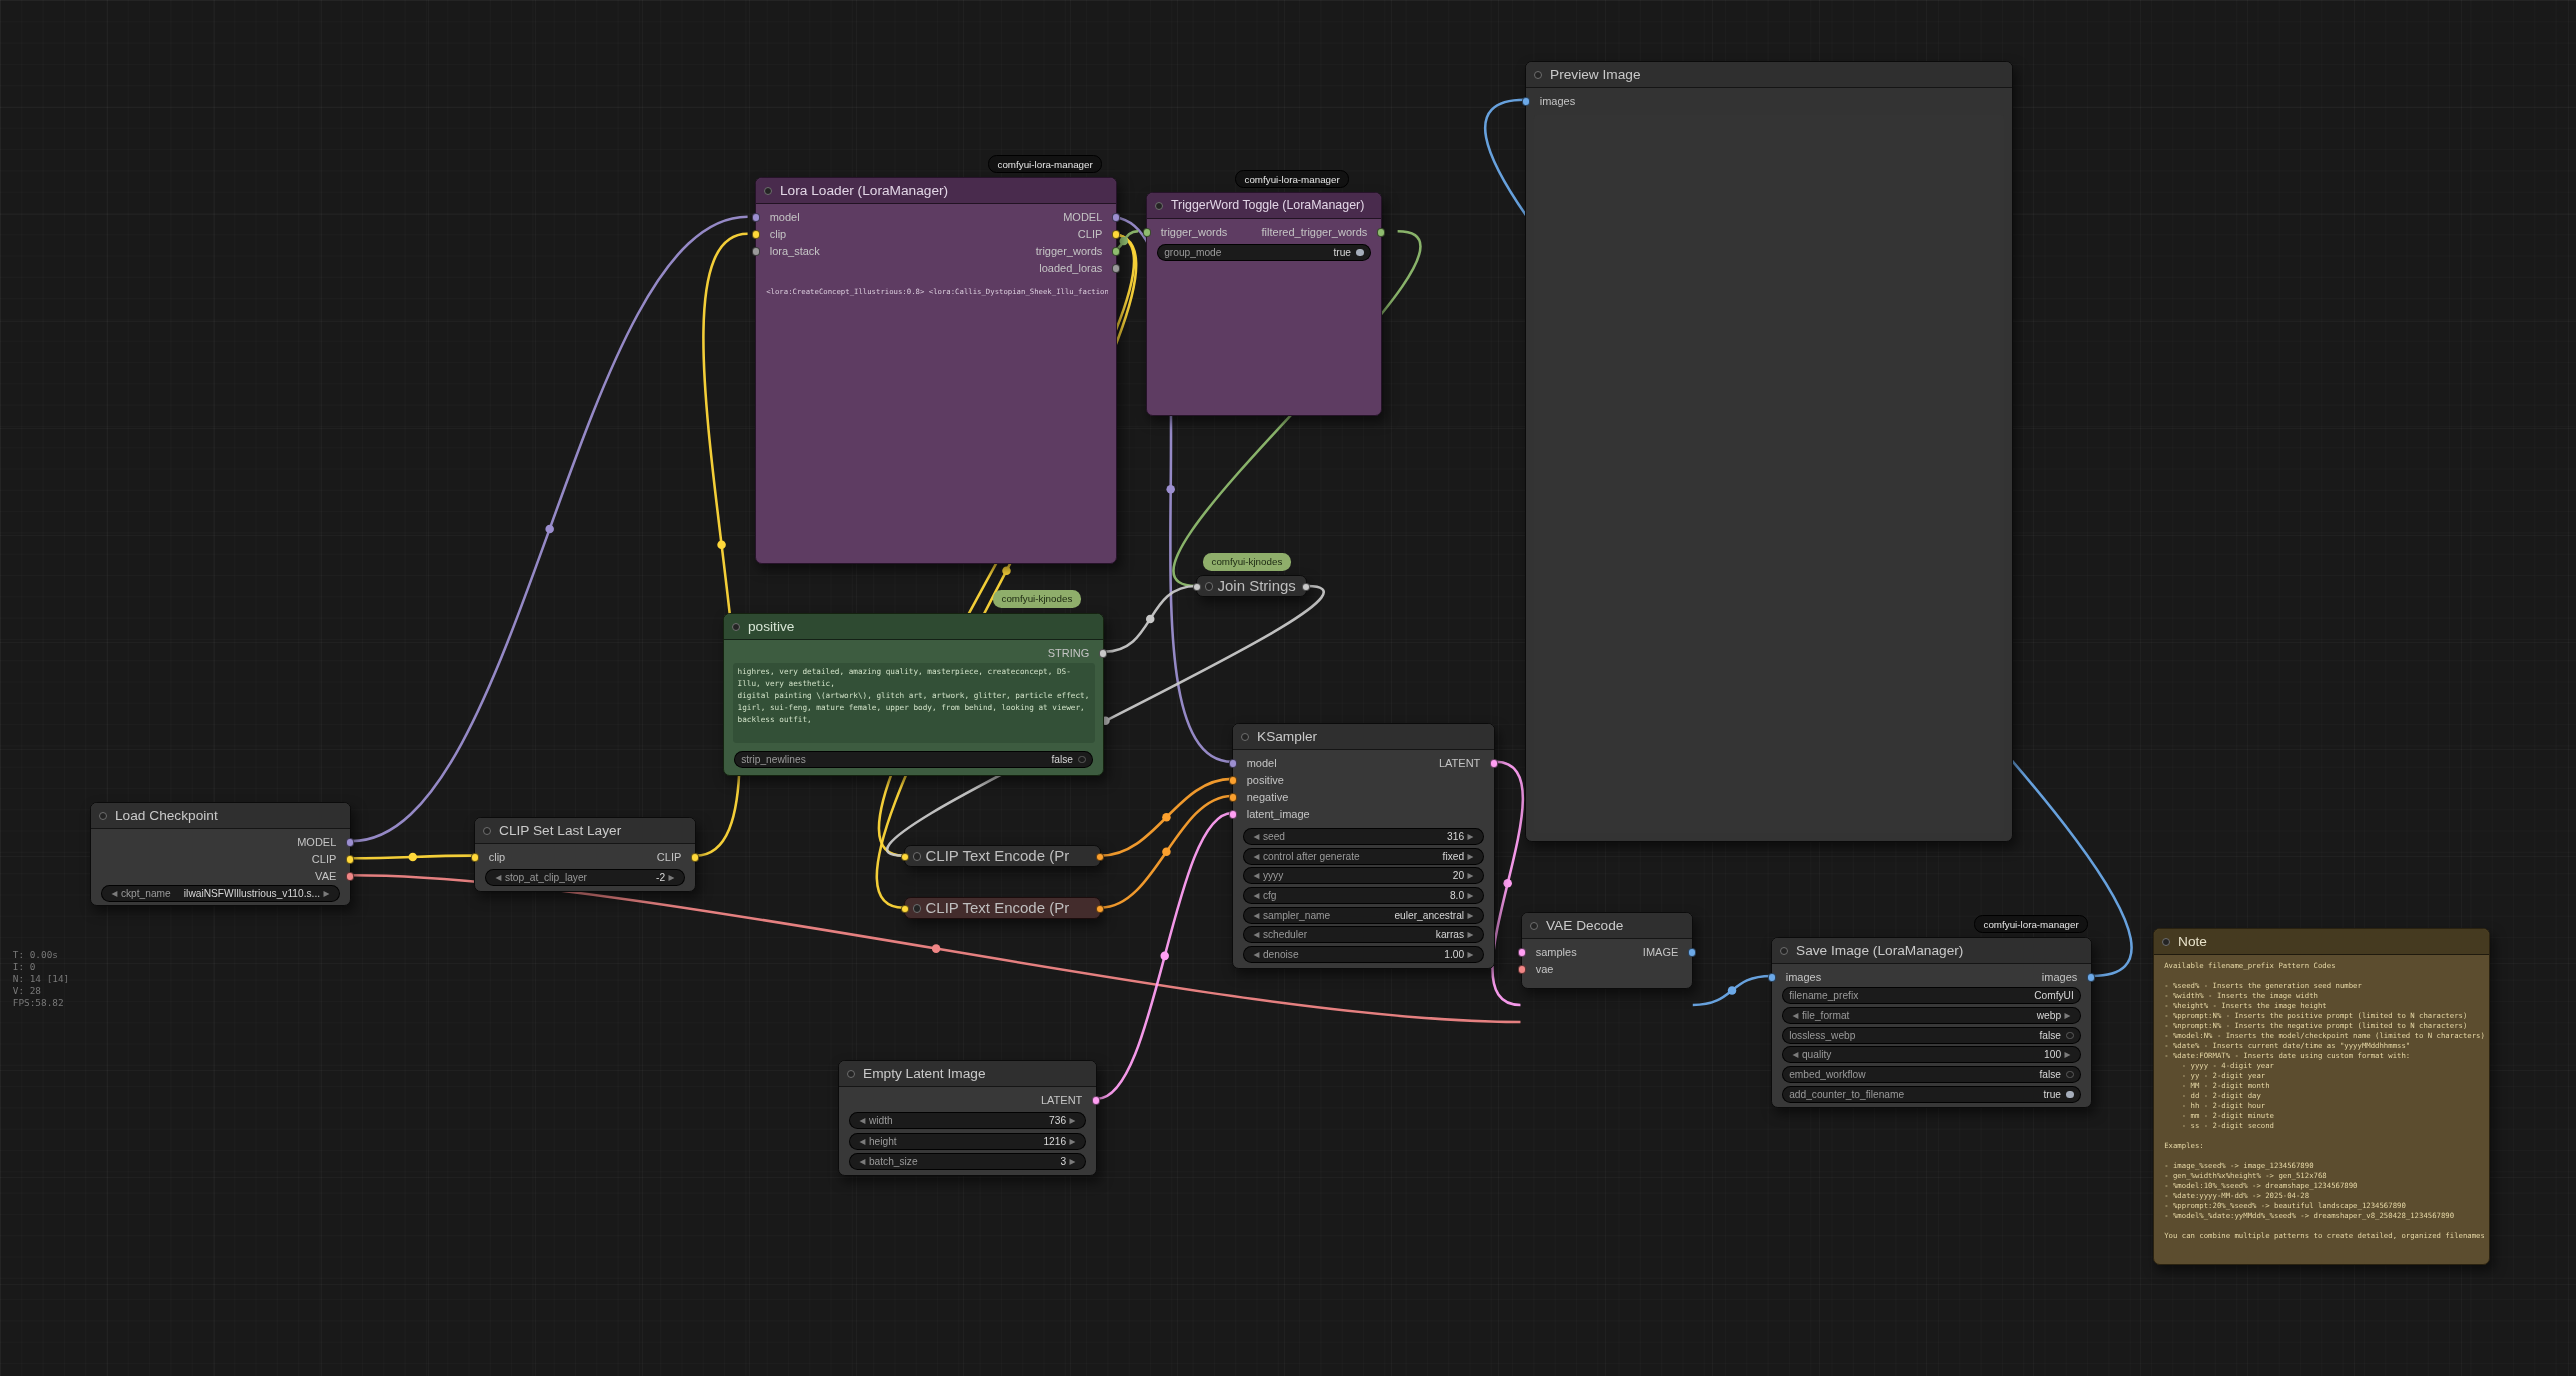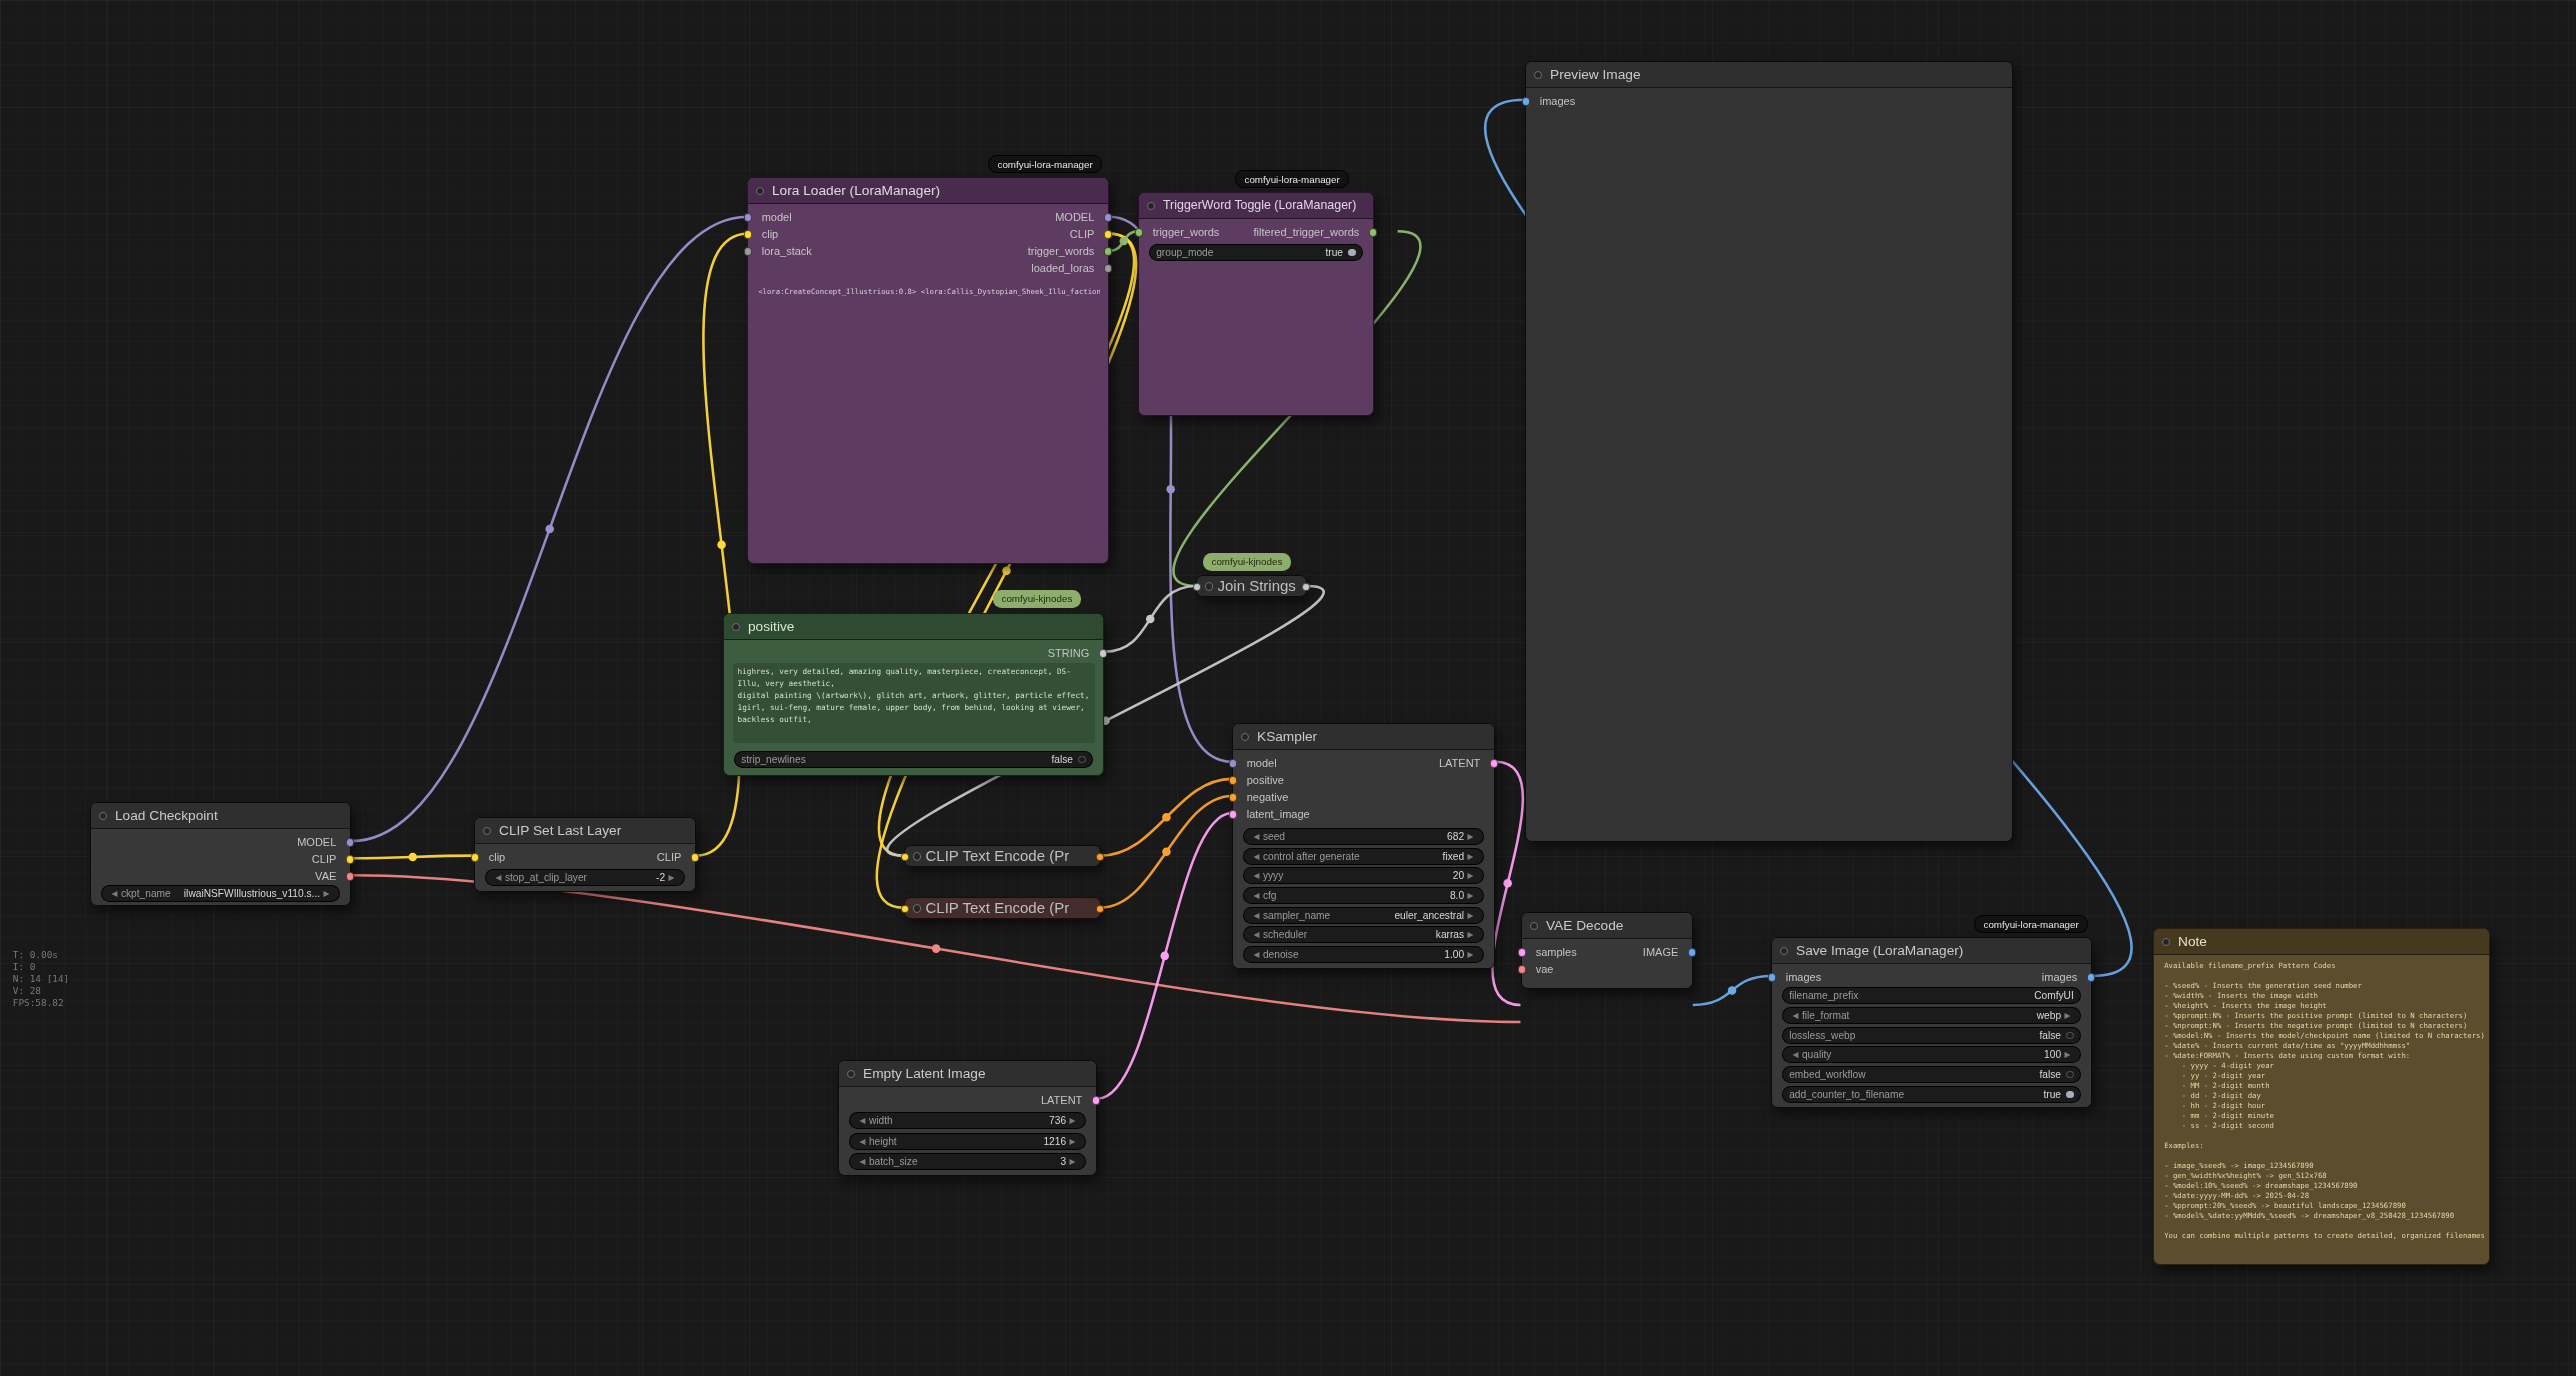--- a/index.html
+++ b/index.html
@@ -26,21 +26,21 @@
   .port.out .pdot { right:-4.3px; }
 
   .widget { position:absolute; left:10.2px; right:10.2px; height:17px; background:#1b1b1b; border:0.9px solid rgba(0,0,0,.9); border-radius:8.5px; display:flex; align-items:center; font-size:10.2px; color:#999; padding:0 6px; overflow:hidden; }
   .widget .warr { font-size:7.7px; color:#7b7b7b; padding:0 3.4px; flex:0 0 auto; }
   .widget .wlabel { flex:0 0 auto; color:#9a9a9a; }
   .widget .wval { flex:1 1 auto; text-align:right; color:#d8d8d8; }
   .tdot { flex:0 0 auto; width:7.7px; height:7.7px; border-radius:50%; margin-left:5.1px; }
   .tdot.on  { background:#a6aebb; }
   .tdot.off { background:transparent; border:1.7px solid #5a5a5a; }
 
-  .node.purple { background:#5e3c62; border-color:#261329; }
+  .node.purple { background:#5e3c62; border-color:#261329;margin-left:8px; }
   .node.purple .ntitle { background:#492b4d; color:#e2d6e6; }
   .node.green  { background:#3d5c40; border-color:#14220f; }
   .node.green  .ntitle { background:#2e4a31; color:#d8e6d6; }
   .node.notec  { background:#5c4d2f; border-color:#2a2210; }
   .node.notec  .ntitle { background:#453a20; color:#e8e2ca; }
 
   .node.collapsed { height:22px; background:#2e2e2e; }
   .node.collapsed.maroon { background:#432c2c; border-color:#1c0d0d; }
   .ctitle { height:27px; line-height:20.5px; font-size:15px; color:#bfbfbf; padding:0 12px 0 20.5px; white-space:nowrap; overflow:hidden; }
   .node.collapsed .ndot { top:6px; }
@@ -188,21 +188,21 @@
   <div class="node" style="left:1232px;top:723px;width:263px;height:246px">
     <div class="ntitle"><span class="ndot"></span><span>KSampler</span></div>
     <div class="port in" style="top:31px"><span class="pdot" style="background: rgb(156, 143, 208);"></span><span>model</span></div>
     <div class="port in" style="top:48px"><span class="pdot" style="background: rgb(251, 160, 46);"></span><span>positive</span></div>
     <div class="port in" style="top:65px"><span class="pdot" style="background: rgb(251, 160, 46);"></span><span>negative</span></div>
     <div class="port in" style="top:82px"><span class="pdot" style="background: rgb(255, 159, 243);"></span><span>latent_image</span></div>
     <div class="port out" style="top:31px"><span>LATENT</span><span class="pdot" style="background: rgb(255, 159, 243);"></span></div>
     <div class="widget" style="top:104px">
         <span class="warr">◀</span>
         <span class="wlabel">seed</span>
-        <span class="wval">682</span>
+        <span class="wval">316</span>
         <span class="warr">▶</span>
       </div>
     <div class="widget" style="top:124px">
         <span class="warr">◀</span>
         <span class="wlabel">control after generate</span>
         <span class="wval">fixed</span>
         <span class="warr">▶</span>
       </div>
     <div class="widget" style="top:143px">
         <span class="warr">◀</span>

